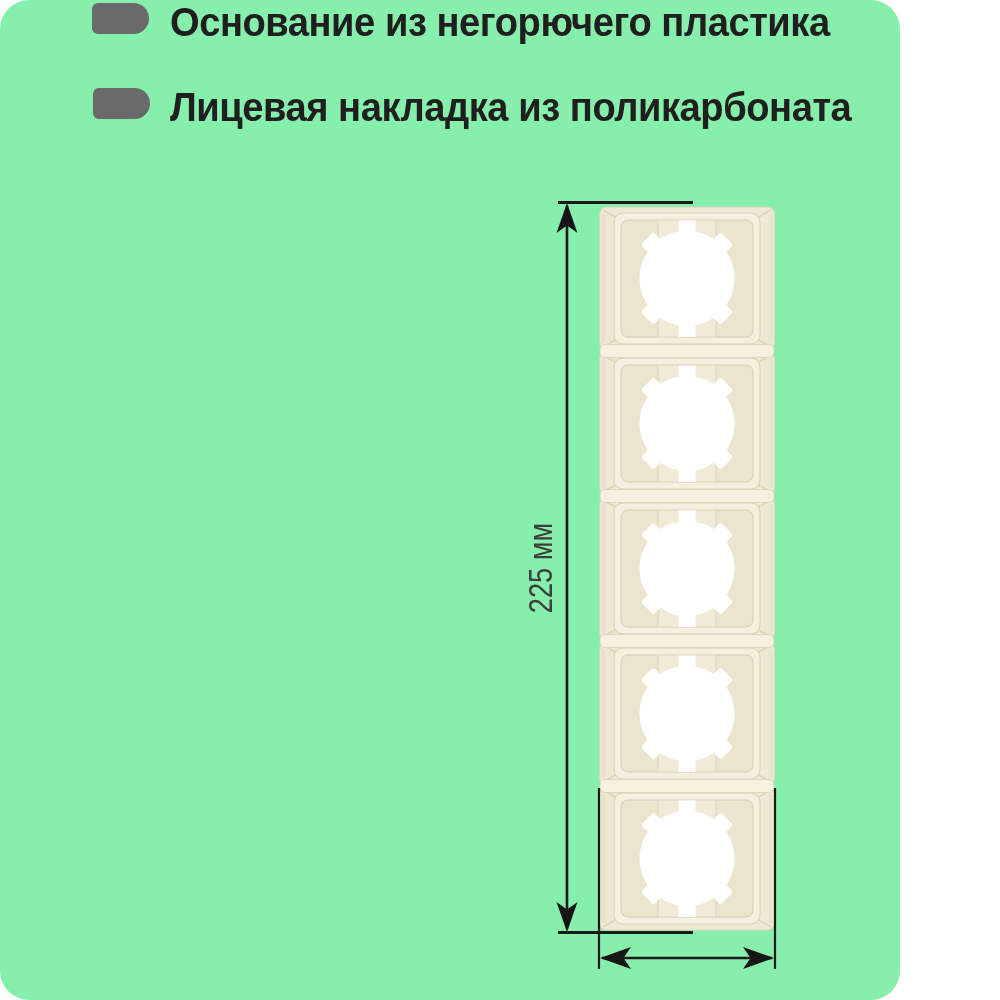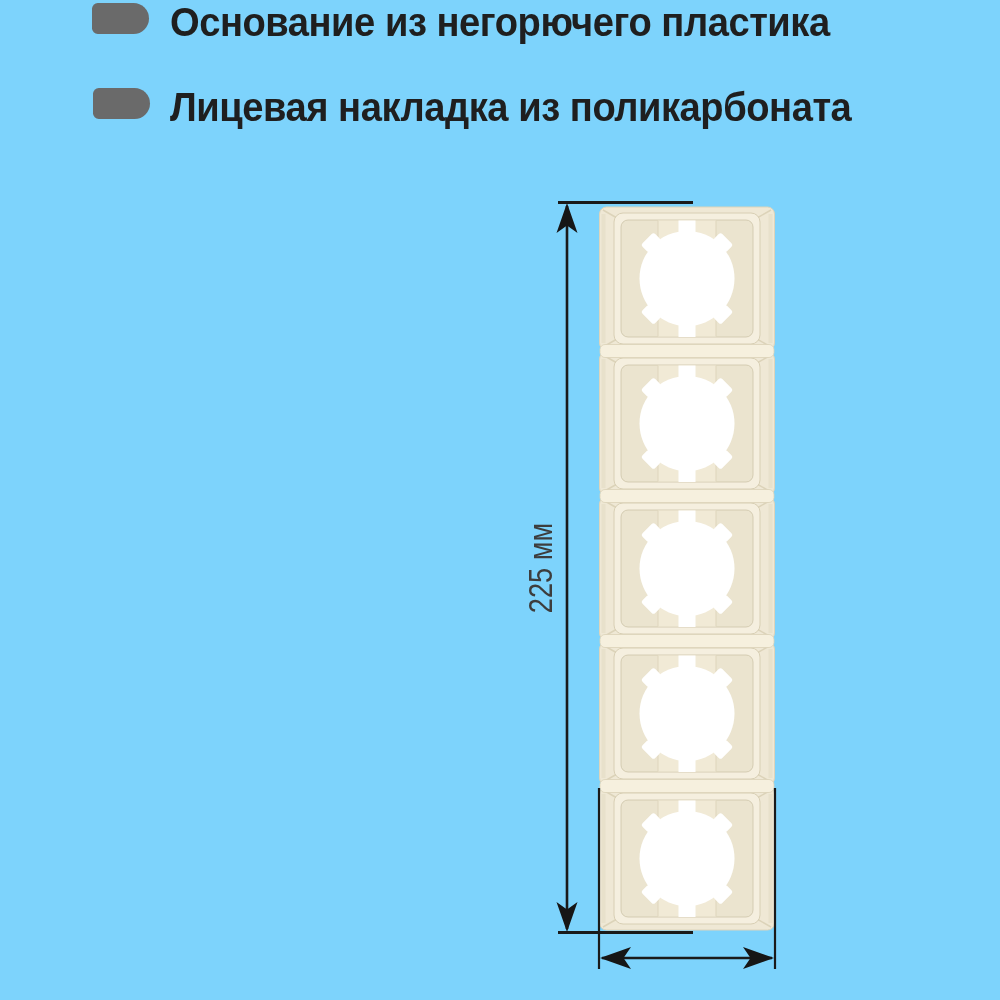--- a/index.html
+++ b/index.html
@@ -1,22 +1,23 @@
 <!DOCTYPE html>
 <html><head>
 <meta charset="utf-8">
 <style>
   html, body { margin: 0; padding: 0; background: #ffffff; }
   .page {
     position: relative;
-    width: 1000px;
+    width: 900px;
     height: 1000px;
-    background: #7dd3fc;
+    background: #86efac;
     overflow: hidden;
     font-family: "Liberation Sans", sans-serif;
+    border-radius: 29px;
   }
 
   
   .feature { position: absolute; left: 0; top: 0; }
   .feature-bullet {
     position: absolute;
     width: 57px; height: 31px;
     background: #6a6a6a;
     border-radius: 6px 16px 16px 6px;
   }

